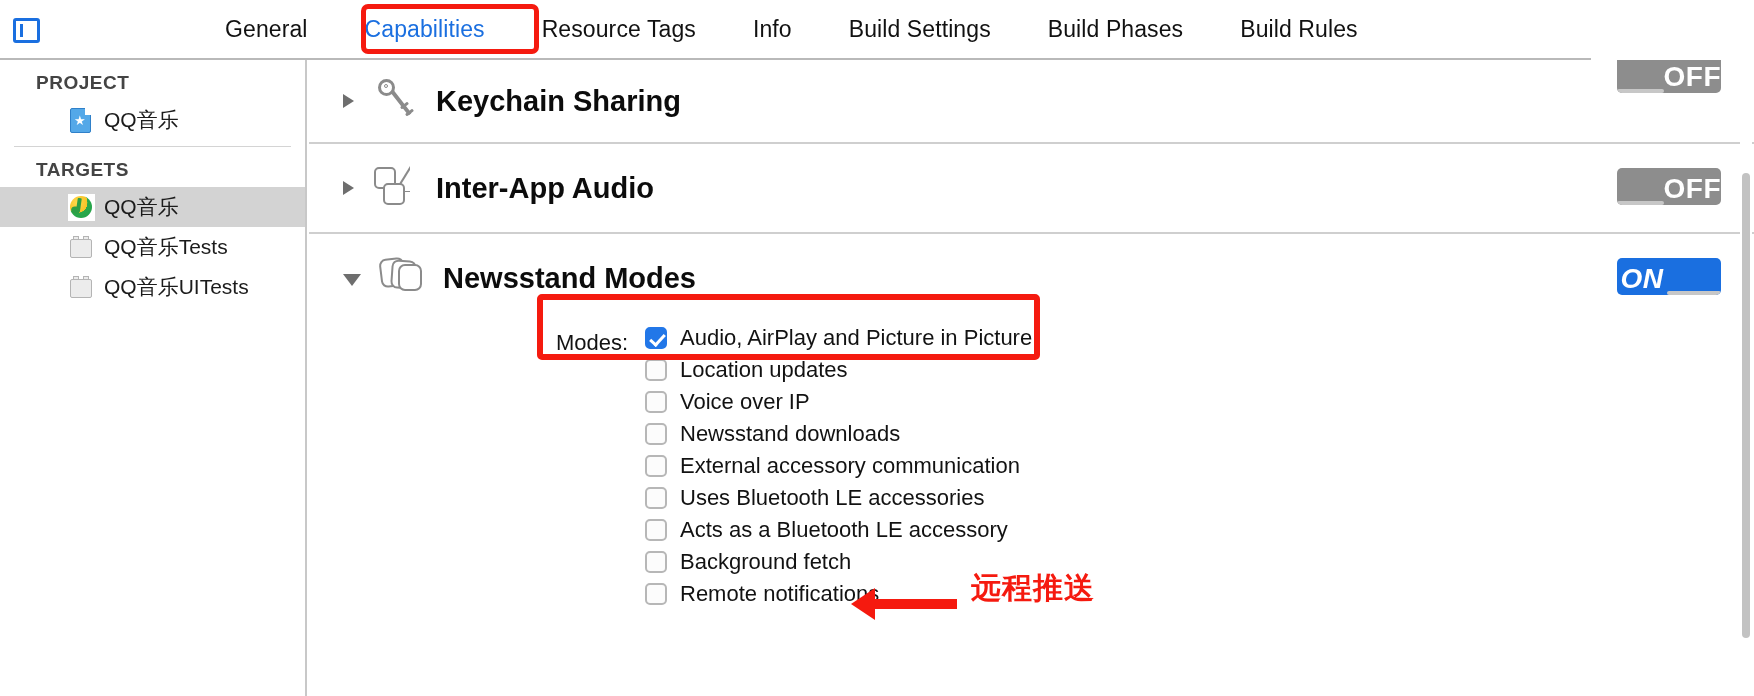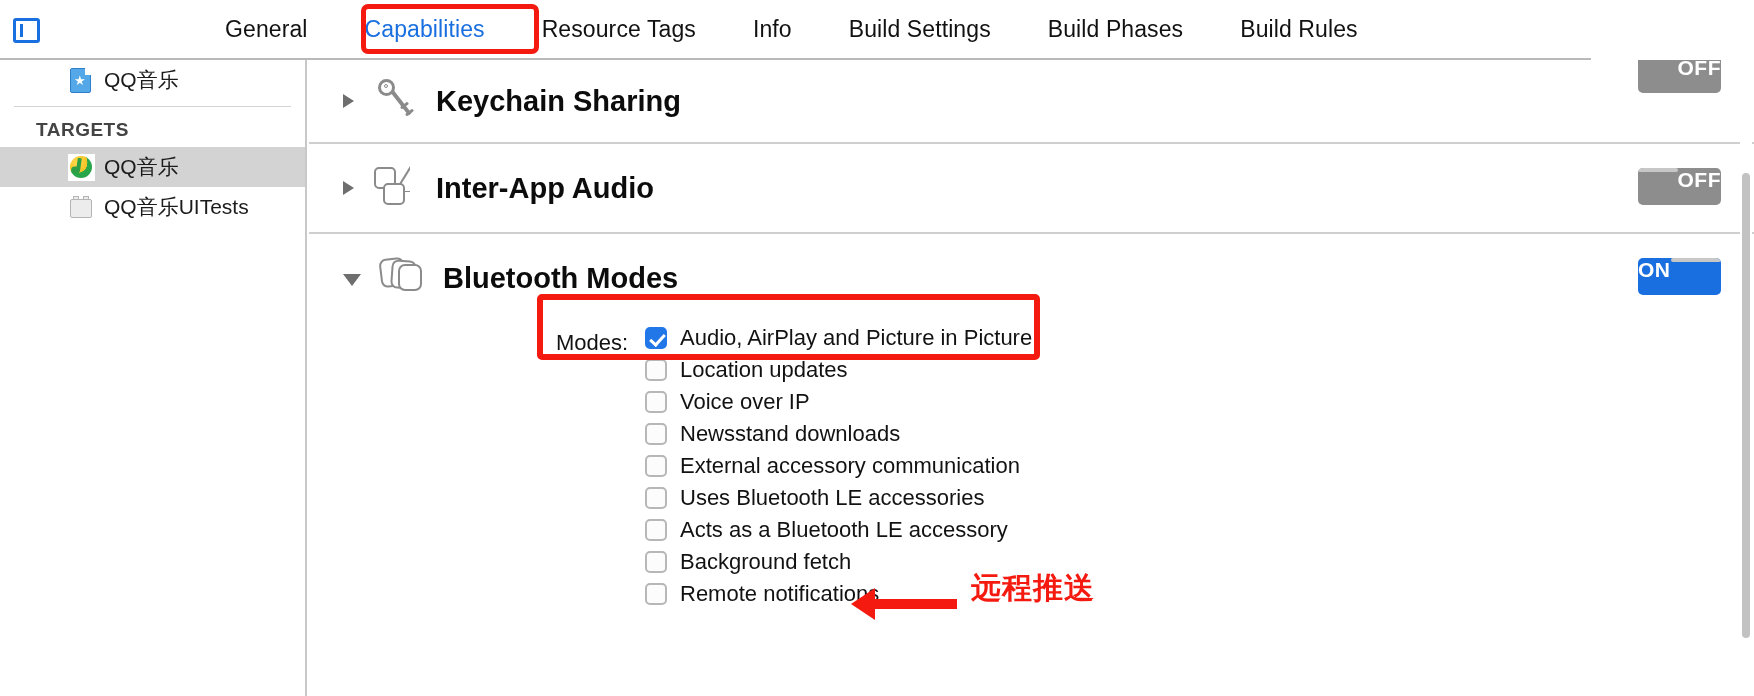--- a/index.html
+++ b/index.html
@@ -188,27 +188,27 @@
   }
   .bg-sq3 {
     position:absolute; left:21px; top:10px; width:24px; height:27px;
     border:2px solid #8b8b8b; border-radius:7px; background:#fff;
     z-index:2;
   }
 
   
   .switch {
     position: absolute; right: 33px; top: 24px;
-    width: 83px; height: 37px;
-    border-radius: 5px; display: flex; align-items: flex-start;
-    font-size: 21px; font-weight: bold; color: #ffffff;
+    width: 104px; height: 37px;
+    border-radius: 5px; display: flex; align-items: flex-end;
+    font-size: 28px; font-weight: bold; color: #ffffff;
     overflow: hidden;
   }
   .switch.off { background: #8d8d8d; }
-  .switch.on  { background: #1a6fe0; }
+  .switch.on  { background: #1a6fe0; font-style: italic; }
   .switch .knob {
     width: 54px; background: #ffffff;
     border: 2px solid rgba(0,0,0,.22); border-radius: 5px;
   }
   .switch .lbl {
     flex: 1; display:flex; align-items:center; justify-content:center;
     letter-spacing: .5px;
   }
   .switch.on .lbl { order: 0; }
   .switch.on .knob { order: 1; }
@@ -290,20 +290,21 @@
       <div class="tab">Build Settings</div>
       <div class="tab">Build Phases</div>
       <div class="tab">Build Rules</div>
     </div>
 
     <div class="tab-highlight"></div>
   </div>
 
   <div class="sidebar">
 
+    <div class="side-group-title">PROJECT</div>
 
     <div class="side-row">
       <span class="side-icon icon-project">
         <span class="sheet"></span>
           <span class="fold"></span>
           <span class="star">★</span>
       </span>
       <span>QQ音乐</span>
     </div>
 
@@ -312,20 +313,28 @@
     <div class="side-group-title">TARGETS</div>
 
     <div class="side-row selected">
       <span class="side-icon icon-target">
         <span class="disc"></span>
           <span class="note"></span>
       </span>
       <span>QQ音乐</span>
     </div>
 
+    <div class="side-row">
+      <span class="side-icon icon-test">
+        <span class="nub-l"></span>
+          <span class="nub-r"></span>
+          <span class="body"></span>
+      </span>
+      <span>QQ音乐Tests</span>
+    </div>
 
     <div class="side-row">
       <span class="side-icon icon-test">
         <span class="nub-l"></span>
           <span class="nub-r"></span>
           <span class="body"></span>
       </span>
       <span>QQ音乐UITests</span>
     </div>
   </div>
@@ -369,21 +378,21 @@
     </div>
 
     <div class="cap-row">
       <div class="cap-head">
         <span class="disclosure open"></span>
         <span class="cap-icon">
           <span class="bg-sq1"></span>
             <span class="bg-sq2"></span>
             <span class="bg-sq3"></span>
         </span>
-        <span class="cap-title">Bluetooth Modes</span>
+        <span class="cap-title">Newsstand Modes</span>
         <span class="switch on">
           <span class="lbl">ON</span>
           <span class="knob"></span>
         </span>
       </div>
 
       <div class="modes">
         <div class="modes-label">Modes:</div>
 
         <div class="mode-list">

